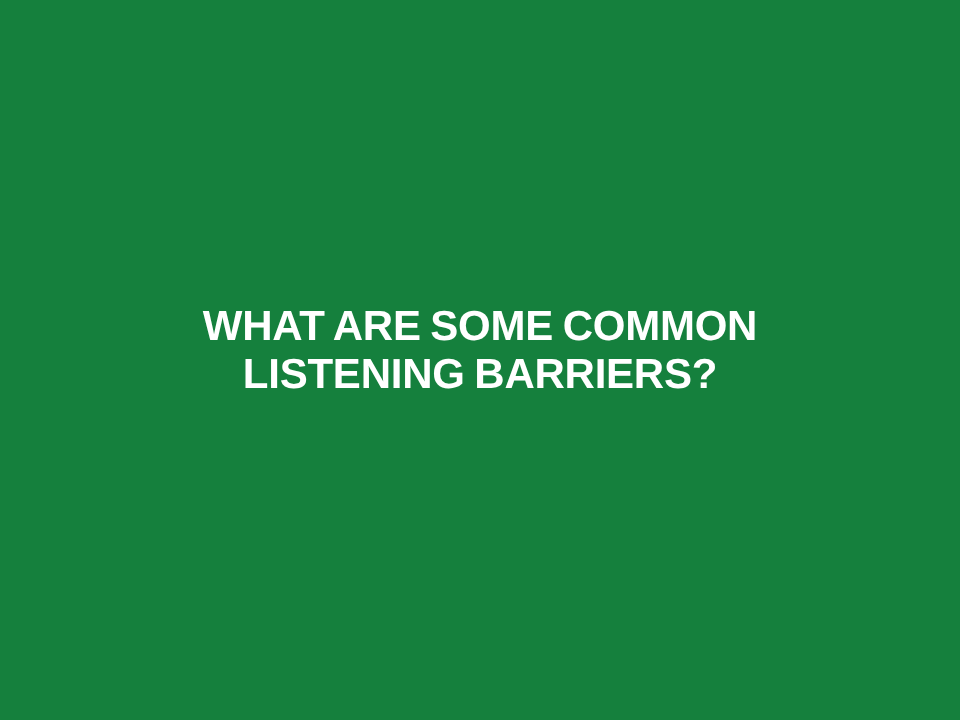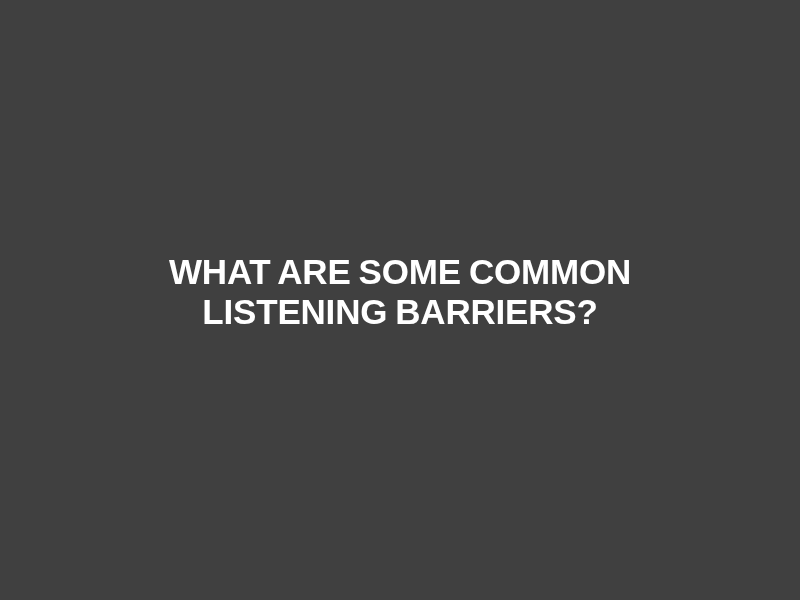--- a/index.html
+++ b/index.html
@@ -53,21 +53,21 @@
     
     max-width: 640px;
     margin-left: auto;
     margin-right: auto;
     -webkit-font-smoothing: antialiased;
   }
 </style>
 </head>
 <body>
 
-<div id="title-card" style="background-color: #404040;">
+<div id="title-card" style="background-color: #15803d;">
 
   <div id="headline-block">
 
     <h1 id="headline" style="color: rgb(255, 255, 255); text-align: center; text-transform: uppercase;">What Are Some Common Listening Barriers?</h1>
 
   </div>
 
 </div>
 
 </body></html>

